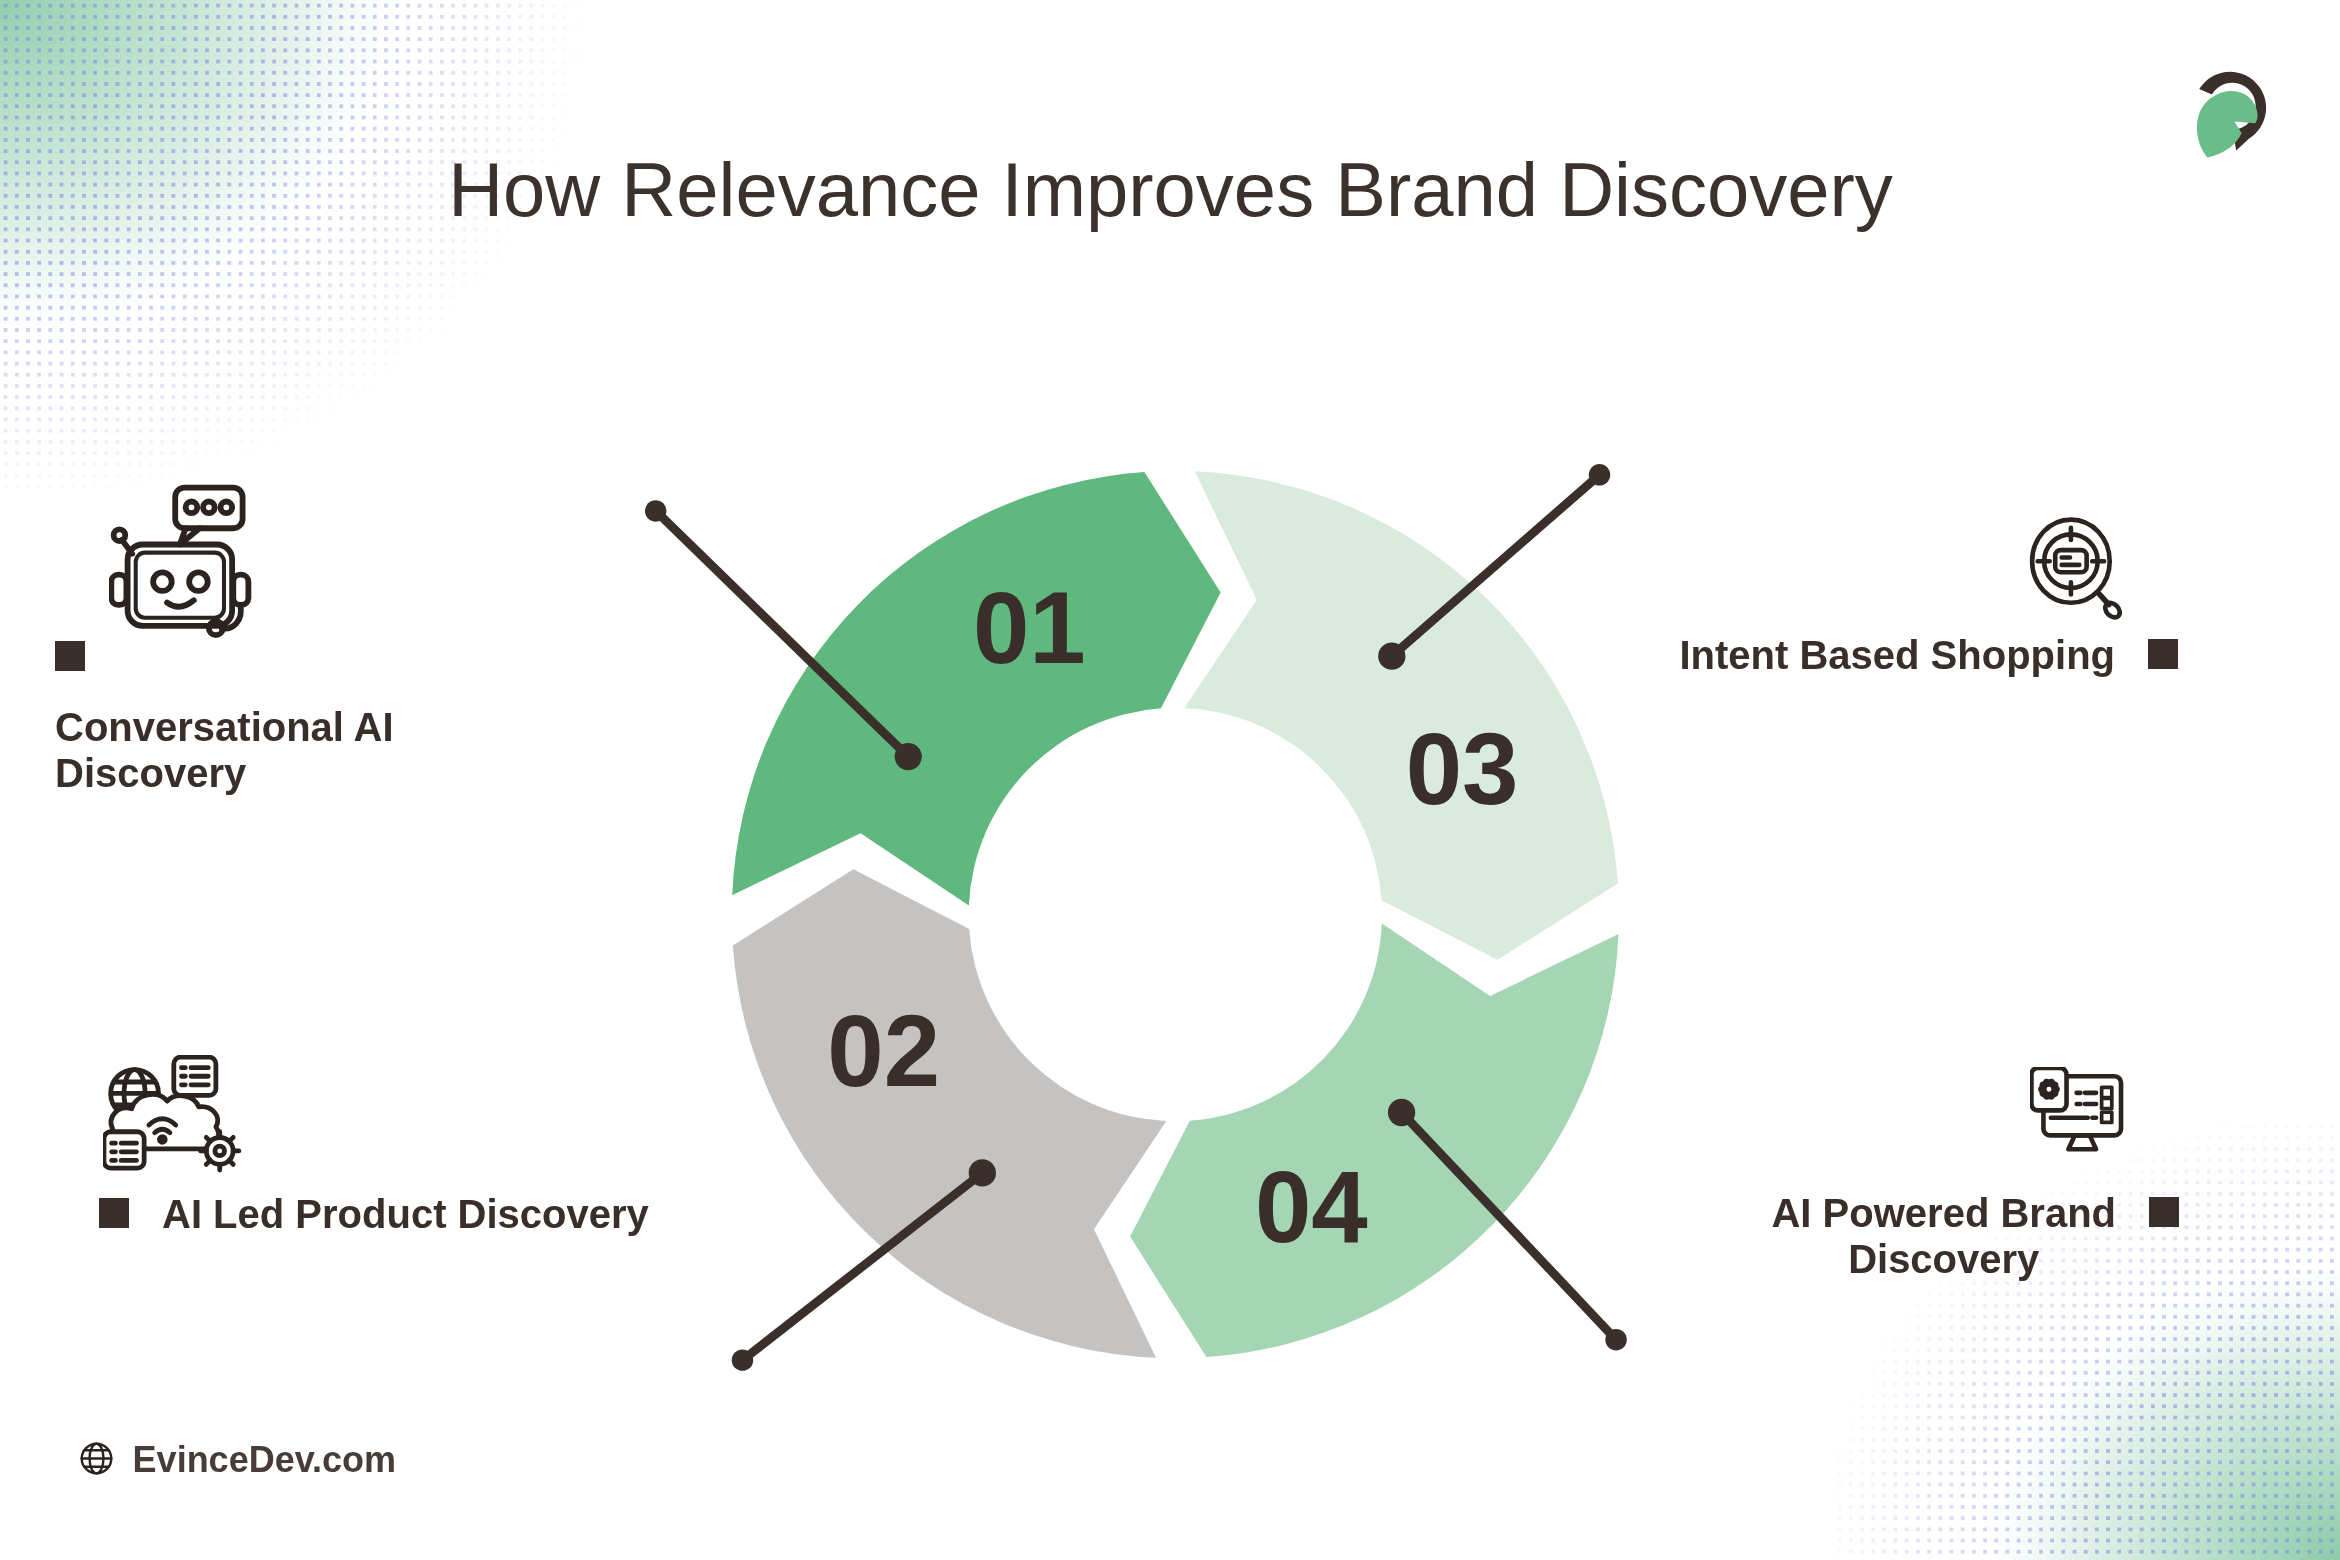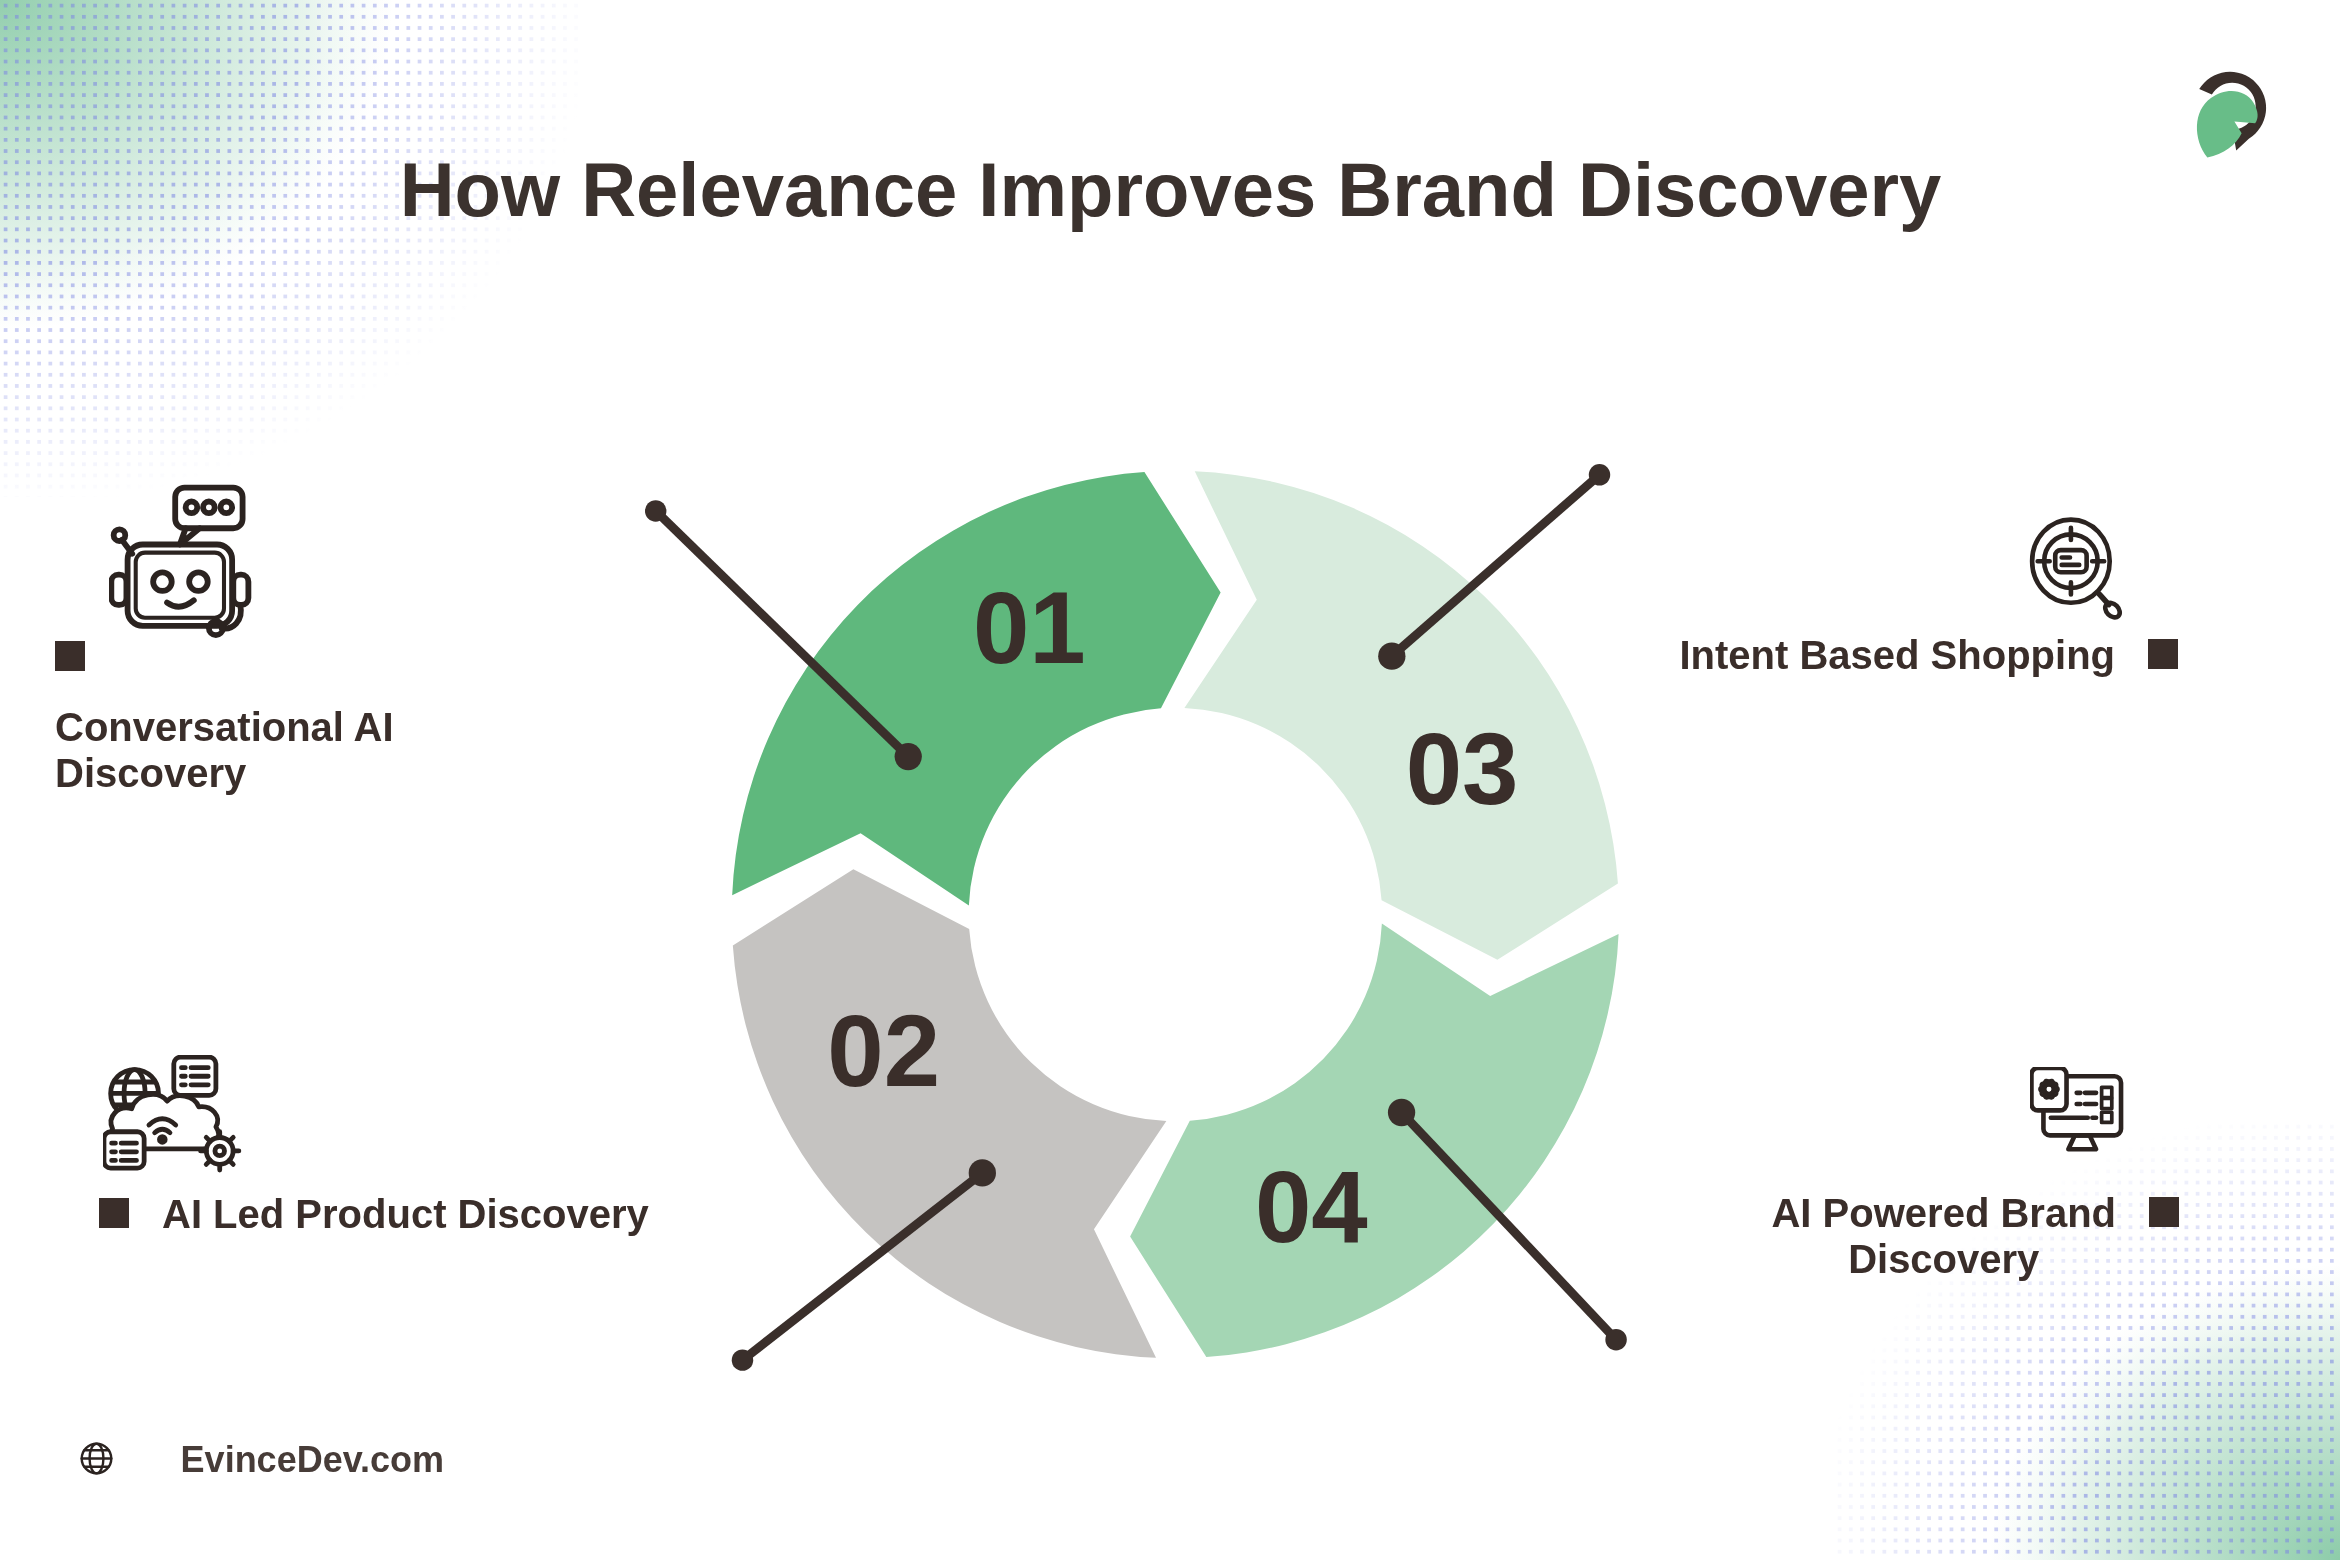--- a/index.html
+++ b/index.html
@@ -17,42 +17,42 @@
     background:radial-gradient(ellipse 741px 634px at 0 0, rgba(255,255,255,0) 42%, #ffffff 80%);}
   .decor-br{right:0;bottom:0;width:507px;height:439px;
     background-image:
       radial-gradient(circle, rgba(124,134,226,0.55) 2.1px, rgba(124,134,226,0) 2.2px),
       radial-gradient(ellipse 488px 410px at 100% 100%, rgba(128,198,160,0.9), rgba(128,198,160,0) 72%);
     background-size:11.2px 11.2px, 100% 100%;}
   .decor-br::after{content:"";position:absolute;inset:0;
     background:radial-gradient(ellipse 663px 566px at 100% 100%, rgba(255,255,255,0) 40%, #ffffff 80%);}
 
   .title{position:absolute;left:0;right:0;top:146px;text-align:center;
-         font-size:76px;font-weight:bold;letter-spacing:0;color:#3b322e;}
+         font-size:76px;font-weight:normal;letter-spacing:0;color:#3b322e;}
 
   #ring-svg{position:absolute;left:0;top:0;width:2341px;height:1560px;}
   .seg-num{font-family:"Liberation Sans",sans-serif;font-weight:bold;font-size:104px;
            fill:#3a2e2a;text-anchor:middle;dominant-baseline:central;}
 
   
   .callout{position:absolute;display:flex;align-items:flex-start;gap:33px;}
   .bullet{width:30px;height:30px;background:#3a2e2a;flex:0 0 auto;margin-top:6.8px;}
   .callout .txt{font-size:40px;font-weight:bold;line-height:46px;color:#3a2e2a;}
   .callout.right .txt{text-align:center;}
   .co-tl{left:55px;top:634px;flex-direction:column;}
   .co-bl{left:55px;top:1191px;margin-left:44px;}
   .co-tr{right:163px;top:632px;}
   .co-br{right:162px;top:1190px;}
 
   .icon{position:absolute;}
   .icon svg{display:block;}
   .ic-stroke{stroke:#2b2320;fill:none;stroke-linecap:round;stroke-linejoin:round;}
 
   .footer{position:absolute;left:78px;top:1439px;display:flex;align-items:center;gap:17.6px;}
-  .footer .site{font-size:36px;font-weight:bold;color:#473c38;margin-left:48px;}
+  .footer .site{font-size:36px;font-weight:bold;color:#473c38;}
 
   .logo{position:absolute;left:2183px;top:62px;width:92px;height:101px;}
 </style>
 </head>
 <body>
 <div class="page">
 
   <div class="decor decor-tl"></div>
   <div class="decor decor-br"></div>
 

